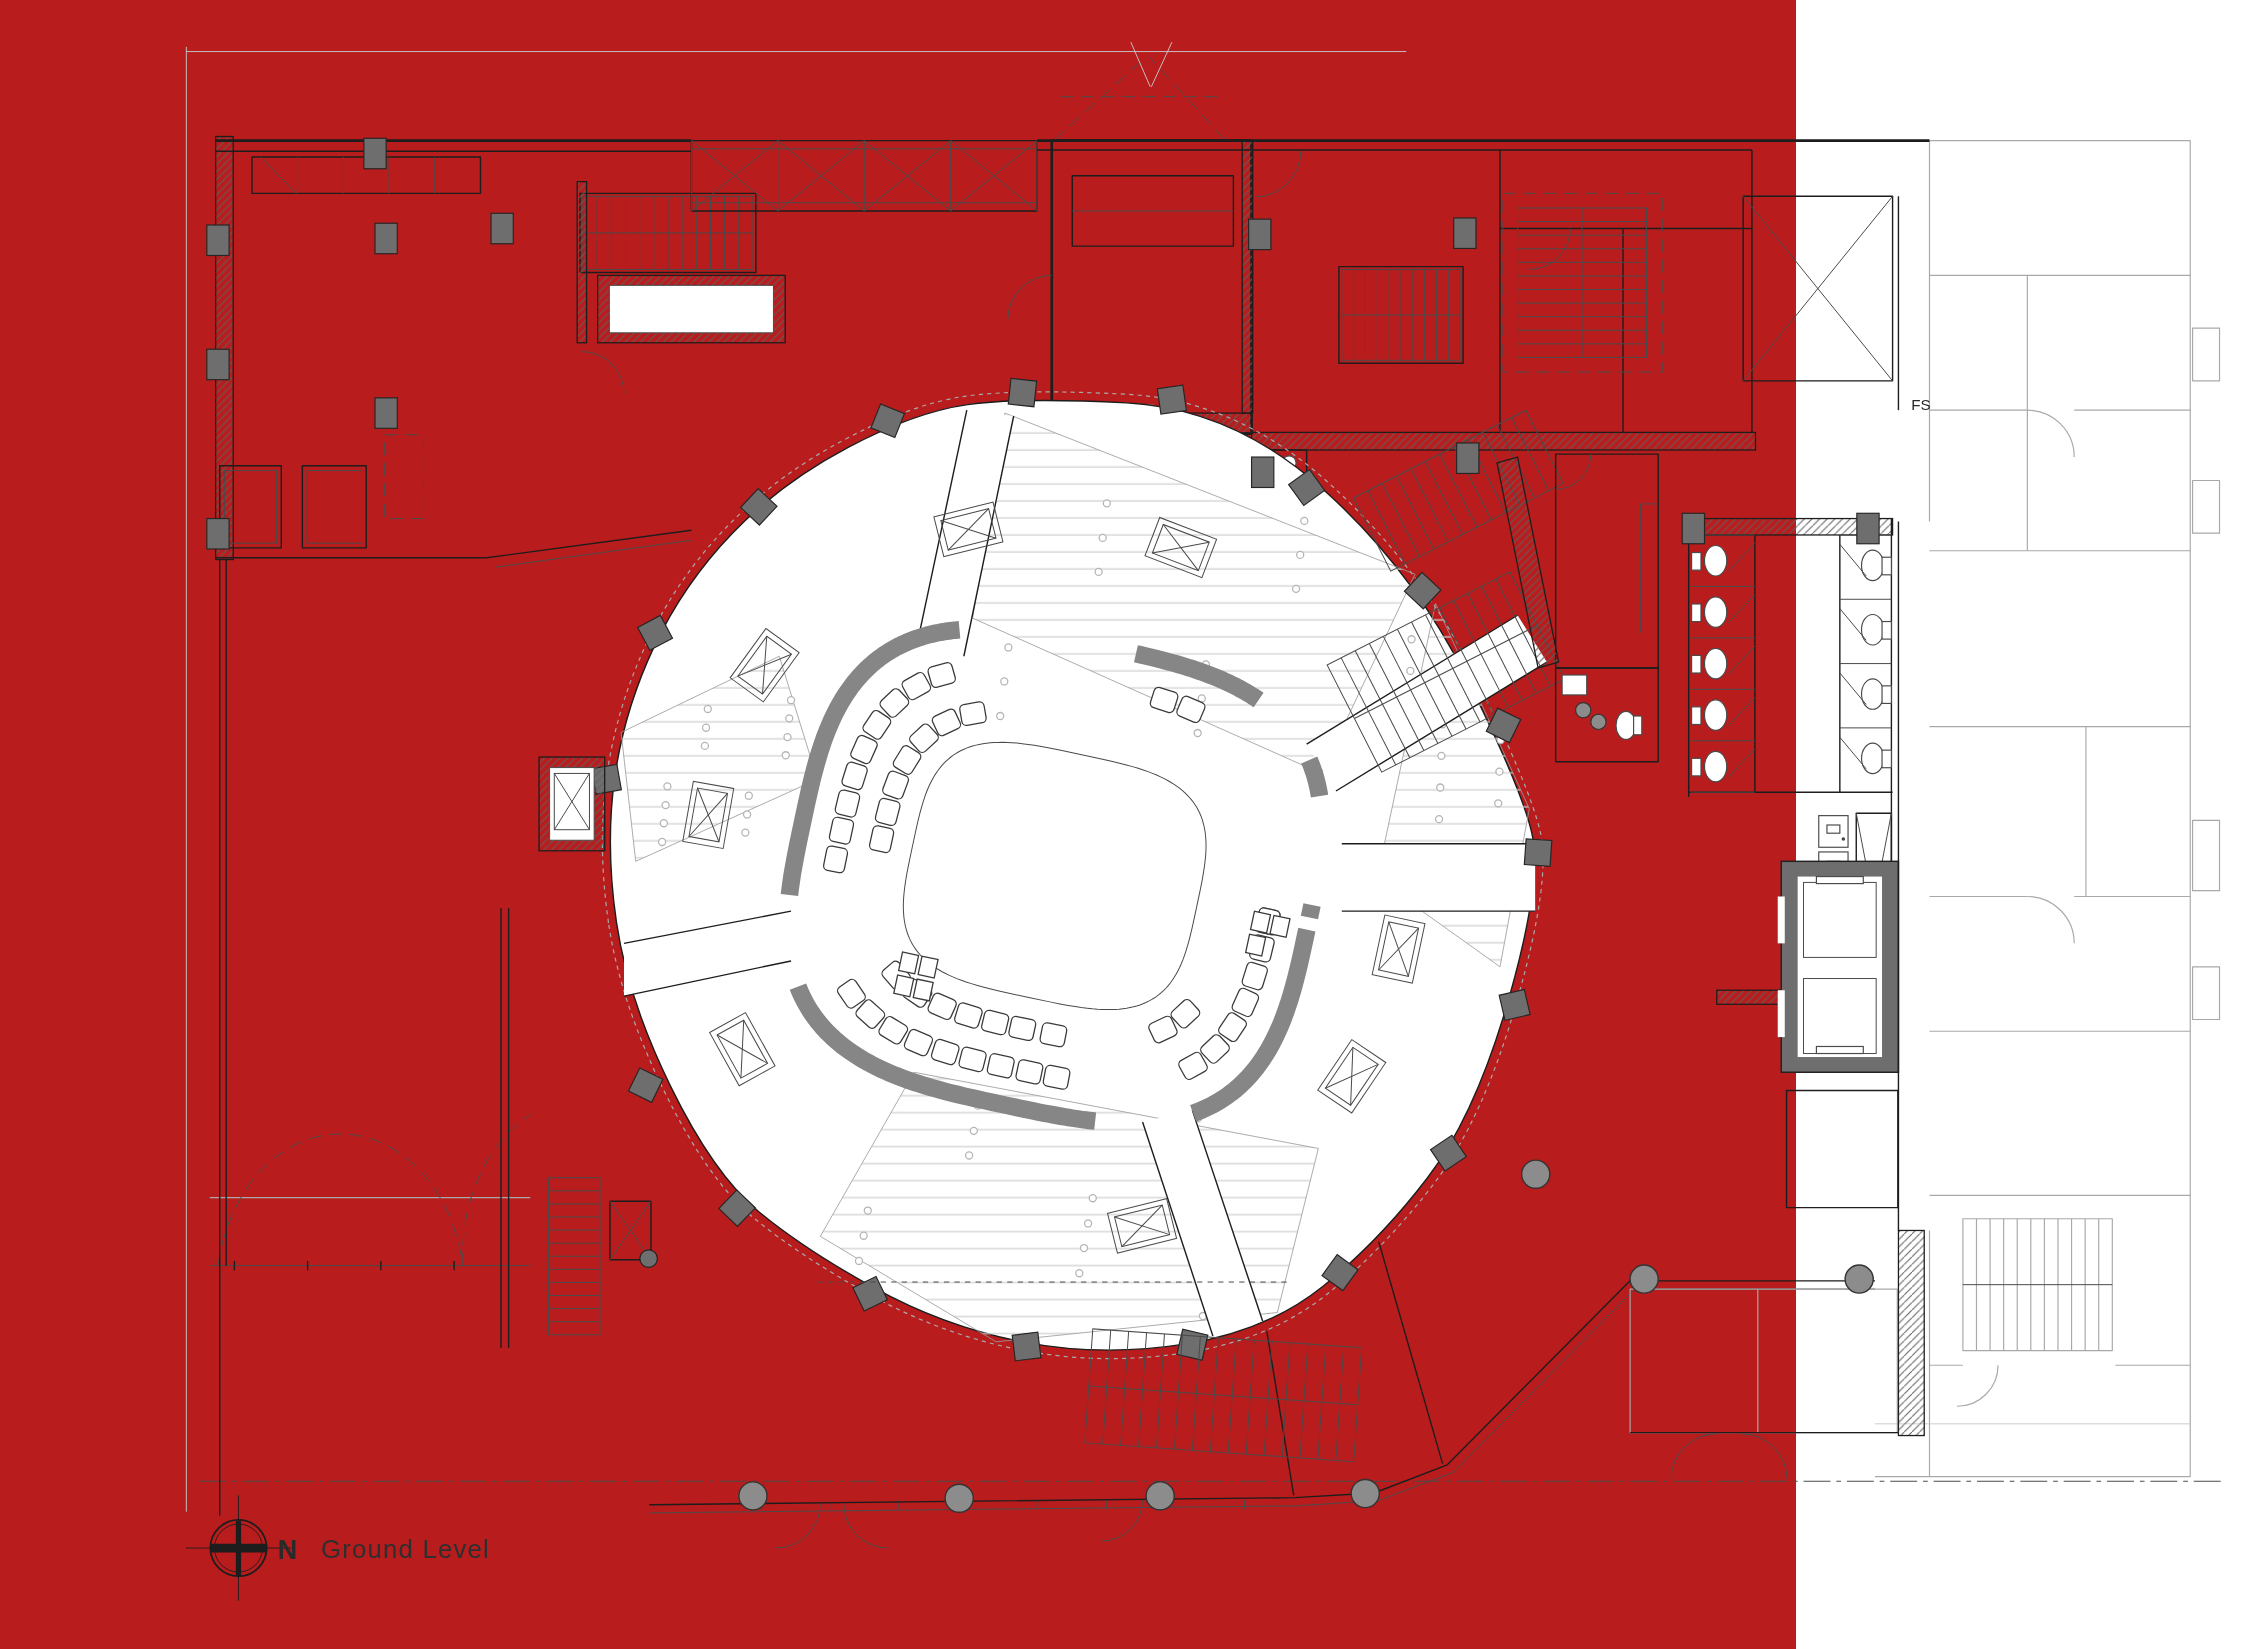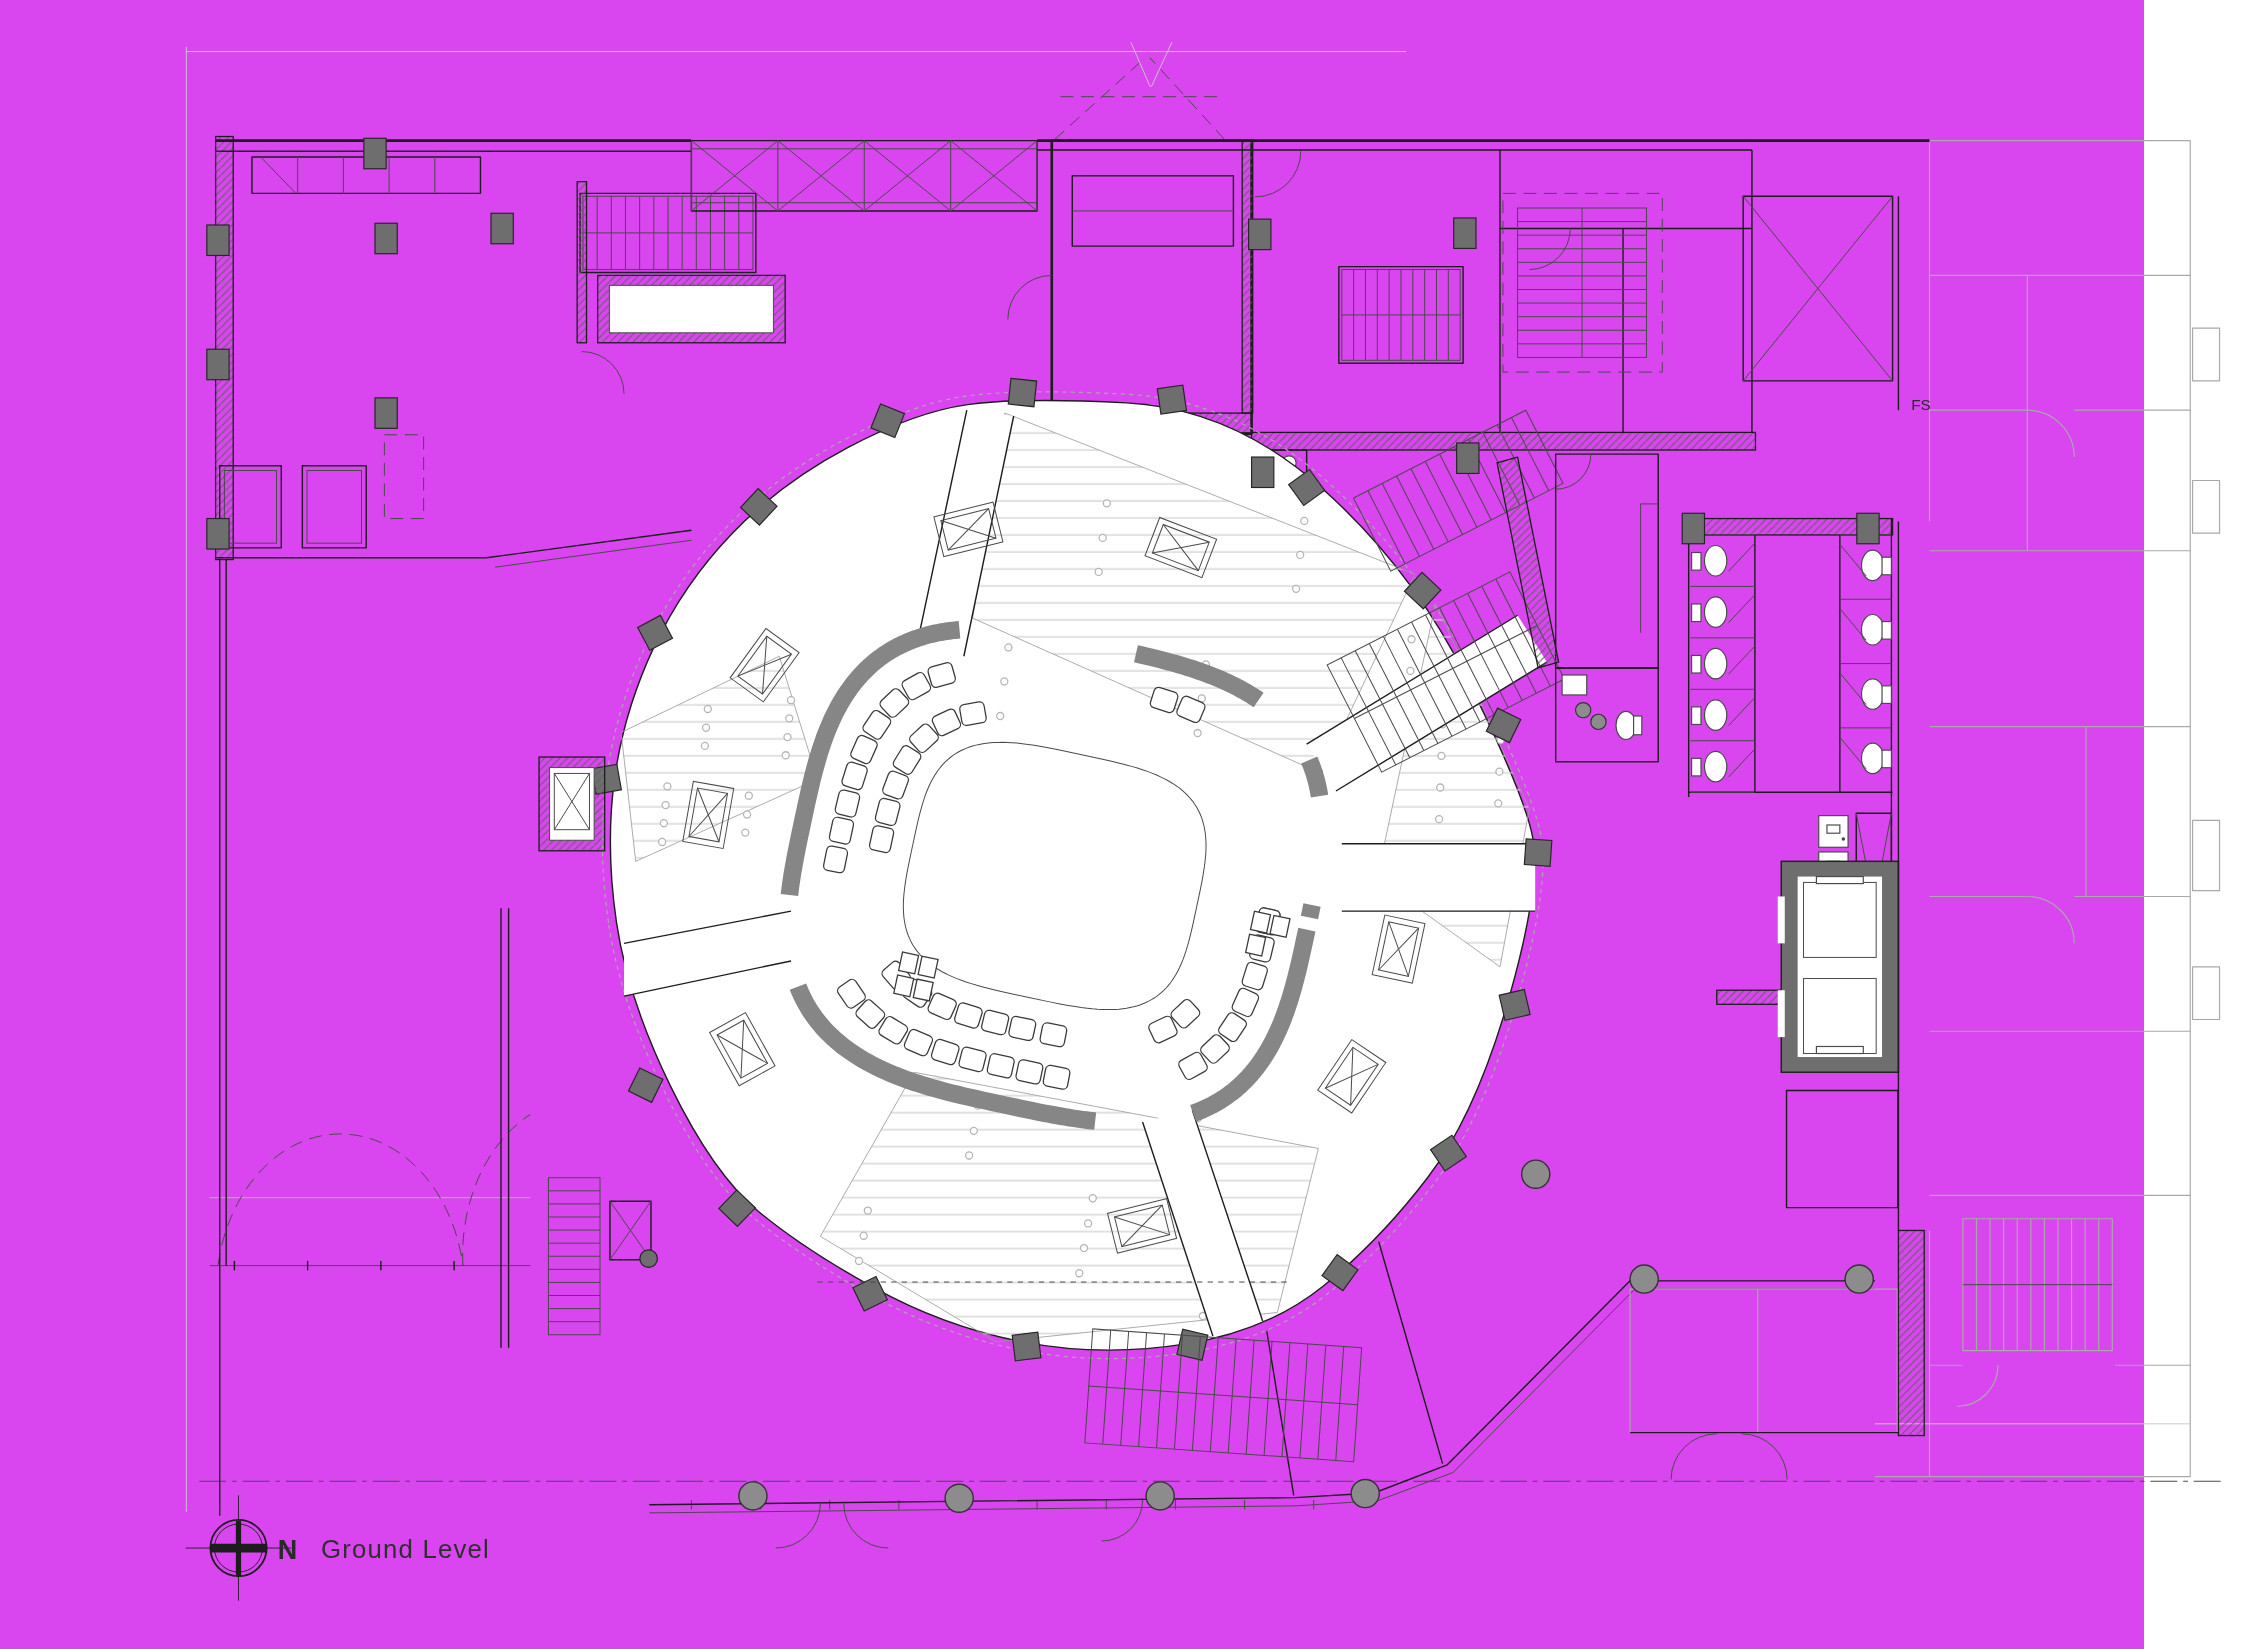--- a/index.html
+++ b/index.html
@@ -1,17 +1,17 @@
 <!DOCTYPE html>
 <html style="font-size:9.4px"><head>
 <meta charset="utf-8">
 <title>Ground Level</title>
 <style>
   html,body{margin:0;padding:0;background:#ffffff;overflow:hidden;}
-  #sheet{position:relative;width:2144px;height:1650px;background:#d946ef;
+  #sheet{position:relative;width:1796px;height:1650px;background:#b91c1c;
          font-family:"Liberation Sans", sans-serif;}
   svg{position:absolute;left:0;top:0;}
   
   .w1{stroke:#1d1d1d;stroke-width:4.5;fill:none;stroke-linejoin:round;stroke-linecap:butt}
   .w2{stroke:#1d1d1d;stroke-width:2.4;fill:none;stroke-linejoin:round}
   .w3{stroke:#4a4a4a;stroke-width:1.7;fill:none}
   .lt{stroke:#a9a9a9;stroke-width:2;fill:none;stroke-linejoin:round}
   .xl{stroke:#c9c9c9;stroke-width:1.6;fill:none}
   .whitefill{fill:#ffffff;stroke:none}
   .hatchf{fill:url(#hatch);stroke:#1d1d1d;stroke-width:2.2}

